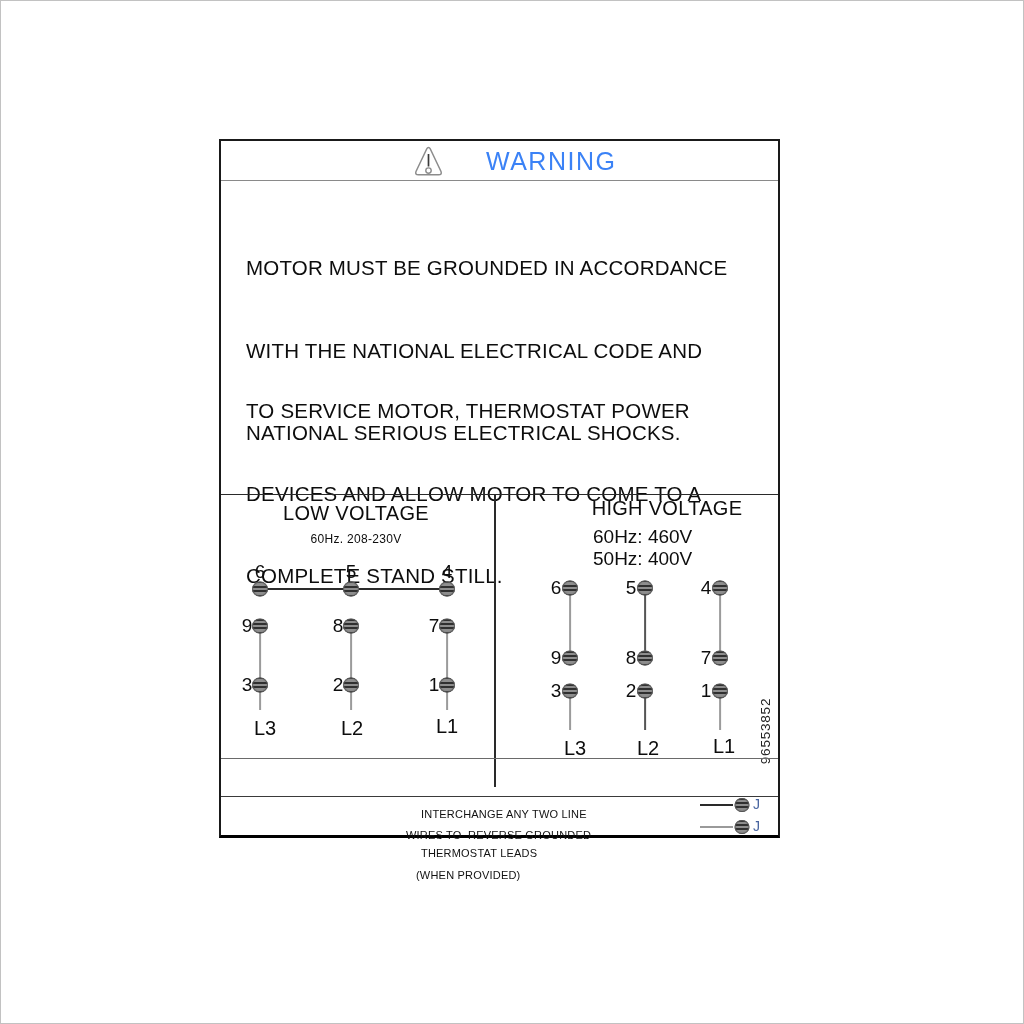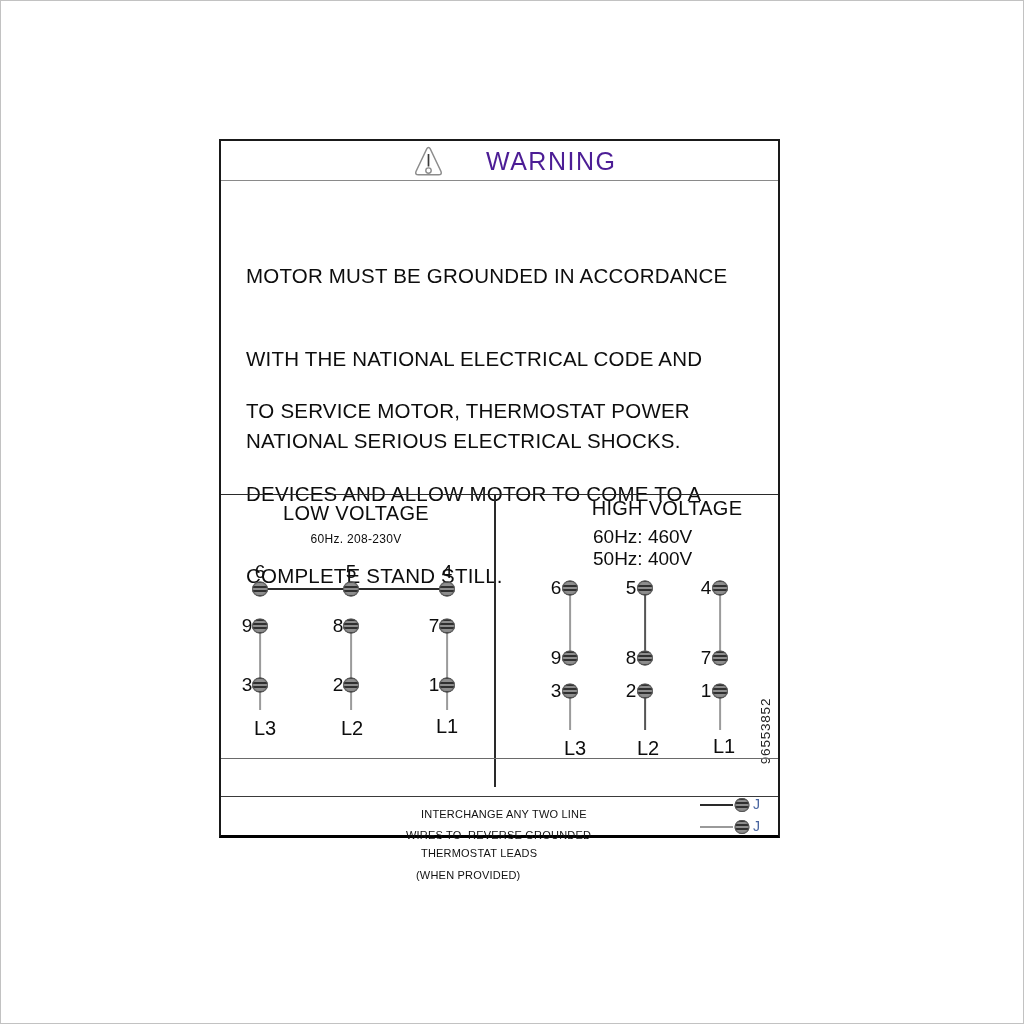--- a/index.html
+++ b/index.html
@@ -3,24 +3,24 @@
 <meta charset="utf-8">
 <style>
   html,body{margin:0;padding:0;width:1024px;height:1024px;background:#fff;
     font-family:"Liberation Sans",sans-serif;color:#111;overflow:hidden;}
   .page-frame{position:absolute;inset:0;width:1022px;height:1022px;border:1px solid #c2c2c2;background:#fff;}
   .label{position:absolute;left:218px;top:138px;width:561px;height:699px;
     border:2px solid #1a1a1a;border-bottom:3px solid #000;box-sizing:border-box;background:#fff;}
   
   .sec-header{position:absolute;left:0;top:0;width:100%;height:40px;border-bottom:1px solid #8a8a8a;box-sizing:border-box;}
   .tri{position:absolute;left:192px;top:4px;}
-  .wtitle{position:absolute;left:265px;top:6px;font-size:25px;letter-spacing:1.5px;color:#4c1d95;}
+  .wtitle{position:absolute;left:265px;top:6px;font-size:25px;letter-spacing:1.5px;color:#3b82f6;}
   
   .para{position:absolute;left:25px;font-size:20.5px;line-height:27.5px;letter-spacing:.2px;color:#0d0d0d;white-space:pre;}
-  .p1{top:66px;}
+  .p1{top:58px;}
   .p2{top:201px;}
   
   .sec-diagrams{position:absolute;left:0;top:324px;width:557px;height:293px;border-top:1.5px solid #2a2a2a;box-sizing:border-box;margin-top:29px;}
   .vdivider{position:absolute;left:273px;top:0;width:1.5px;height:100%;background:#2a2a2a;}
   .dtitle{position:absolute;transform:translateX(-50%);font-size:20px;letter-spacing:.3px;color:#0d0d0d;white-space:pre;}
   .dsub{position:absolute;font-size:18px;color:#0d0d0d;white-space:pre;}
   .num{position:absolute;transform:translate(-50%,-50%);font-size:19px;color:#0d0d0d;}
   .dot{position:absolute;width:16px;height:15px;border-radius:50%;transform:translate(-50%,-50%);
     background:repeating-linear-gradient(180deg,#303030 0 2px,#8e8e8e 2px 4.4px);box-shadow:inset 0 0 1px 1px #5a5a5a;}
   .hline{position:absolute;height:1.8px;background:#2b2b2b;}

